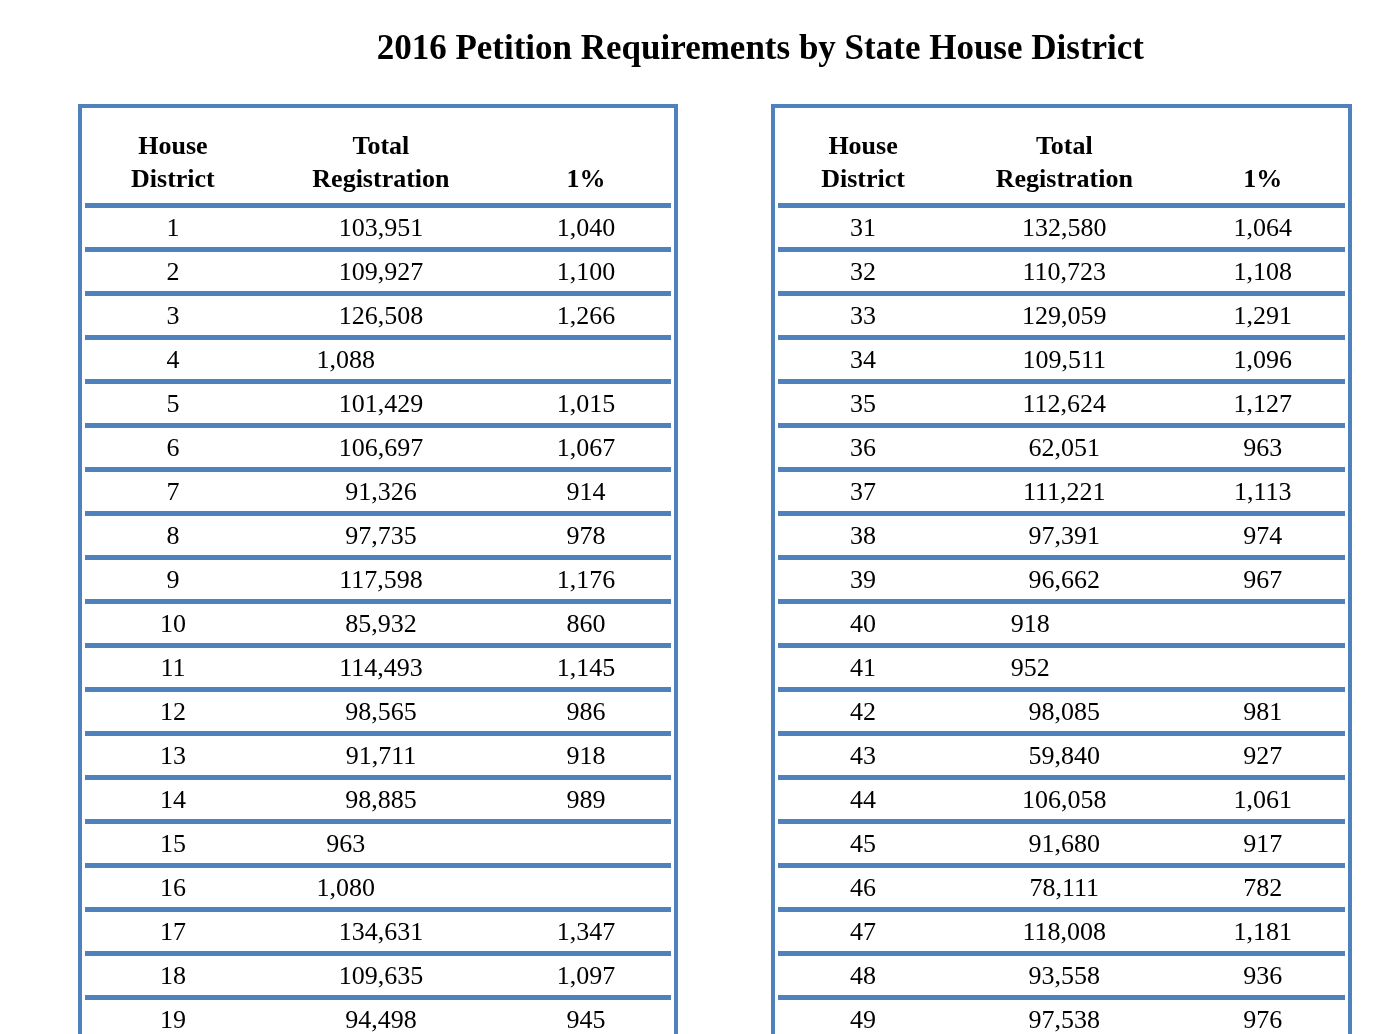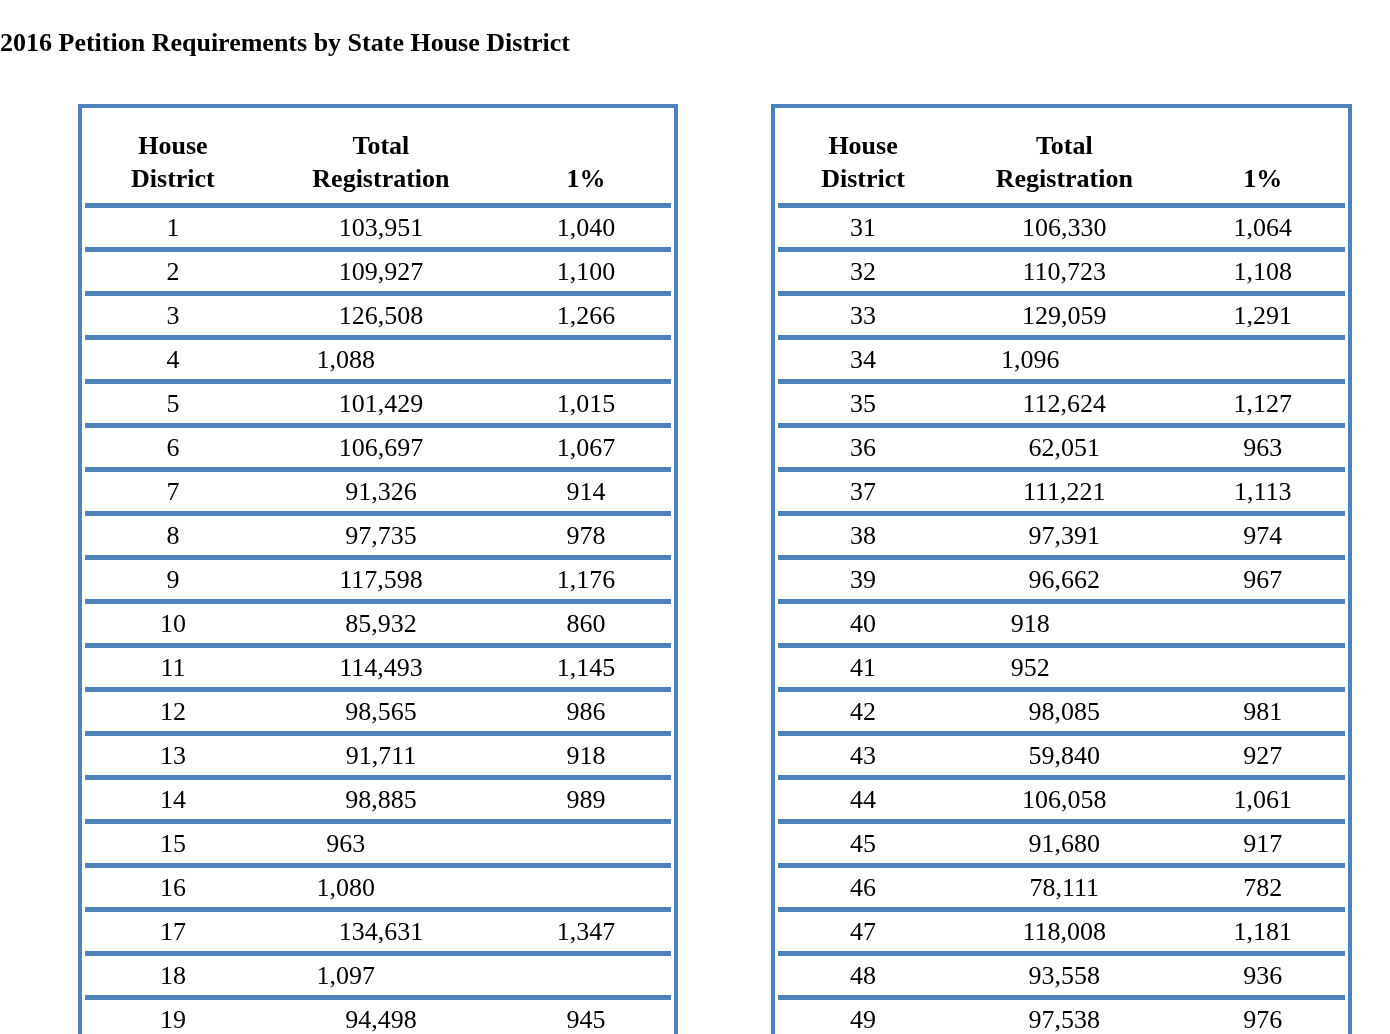--- a/index.html
+++ b/index.html
@@ -7,22 +7,22 @@
     width: 1390px; height: 1034px;
     overflow: hidden;
     background: #ffffff;
     font-family: "Liberation Serif", "DejaVu Serif", serif;
     color: #000000;
   }
   .page-title {
     position: absolute;
     top: 28px; left: 0;
     width: 1144px;
-    text-align: left;
-    font-size: 26px;
+    text-align: right;
+    font-size: 35px;
     font-weight: bold;
     letter-spacing: 0px;
   }
   .petition-table {
     position: absolute;
     top: 104px;
     border: 4px solid #4F81BD;
     border-bottom: none;
     padding: 16px 3px;
     background: #ffffff;
@@ -170,20 +170,21 @@
       </div>
 
       <div class="row">
         <div class="cell c1">17</div>
         <div class="cell c2">134,631</div>
         <div class="cell c3">1,347</div>
       </div>
 
       <div class="row">
         <div class="cell c1">18</div>
+        <div class="cell c2">109,635</div>
         <div class="cell c3">1,097</div>
       </div>
 
       <div class="row">
         <div class="cell c1">19</div>
         <div class="cell c2">94,498</div>
         <div class="cell c3">945</div>
       </div>
     </div>
 
@@ -207,38 +208,39 @@
     <div class="hcell c3">
       <div class="hl"></div>
       <div class="hl">1%</div>
     </div>
   </div>
 
   <div>
 
       <div class="row">
         <div class="cell c1">31</div>
-        <div class="cell c2">106,330</div>
+        <div class="cell c2">132,580</div>
         <div class="cell c3">1,064</div>
       </div>
 
       <div class="row">
         <div class="cell c1">32</div>
         <div class="cell c2">110,723</div>
         <div class="cell c3">1,108</div>
       </div>
 
       <div class="row">
         <div class="cell c1">33</div>
         <div class="cell c2">129,059</div>
         <div class="cell c3">1,291</div>
       </div>
 
       <div class="row">
         <div class="cell c1">34</div>
+        <div class="cell c2">109,511</div>
         <div class="cell c3">1,096</div>
       </div>
 
       <div class="row">
         <div class="cell c1">35</div>
         <div class="cell c2">112,624</div>
         <div class="cell c3">1,127</div>
       </div>
 
       <div class="row">

